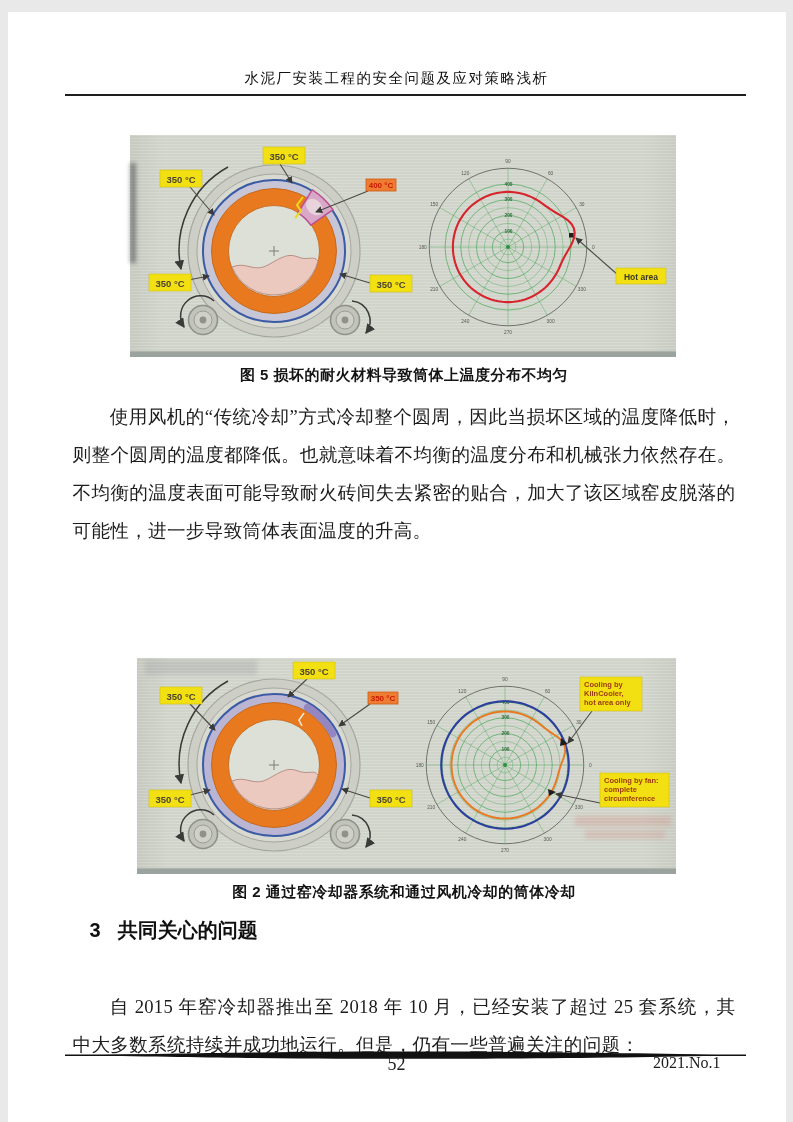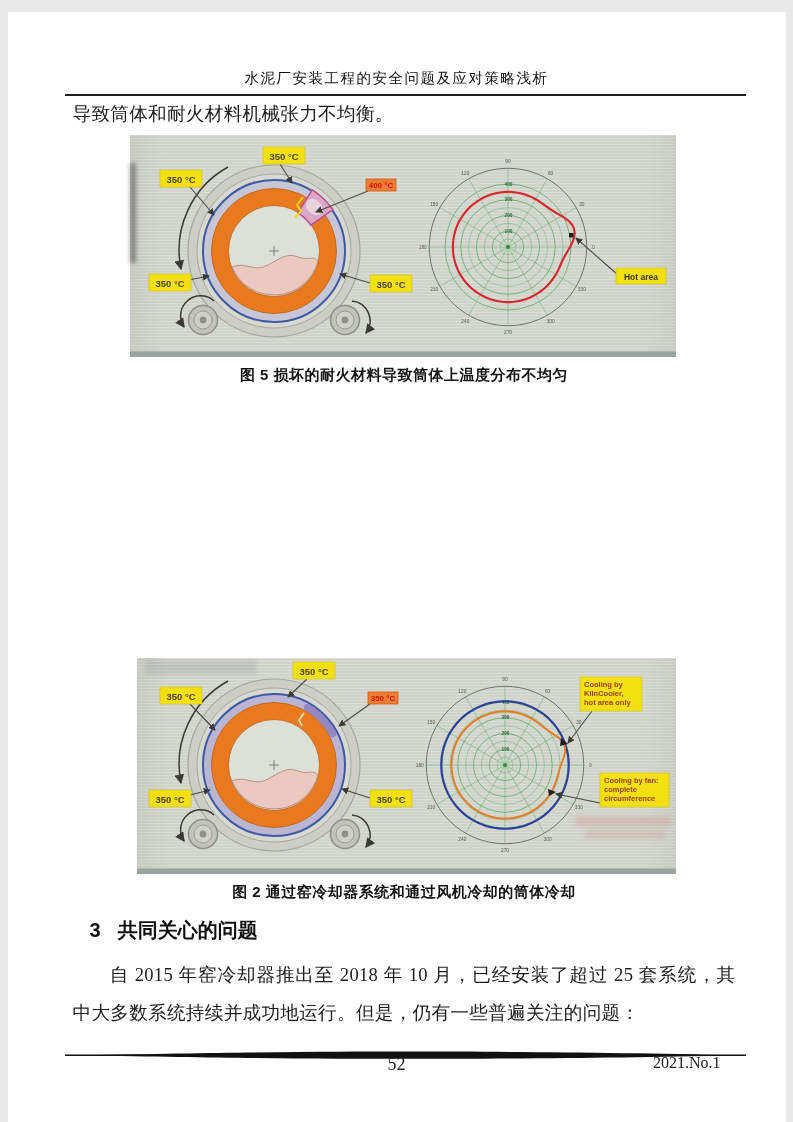--- a/index.html
+++ b/index.html
@@ -44,21 +44,20 @@
   .lblO{fill:#ee7d33;stroke:#cf5a14;stroke-width:.8;}
 </style>
 </head>
 <body>
 
 <div class="page">
 
   <div class="header-title">水泥厂安装工程的安全问题及应对策略浅析</div>
   <div class="header-rule"></div>
 
-  <div class="bodyline" style="top:88px;">导致筒体和耐火材料机械张力不均衡。</div>
 
   <div class="fig" style="left:122px;top:123px;width:546px;height:222px;">
     <div class="smudge" style="left:0;top:28px;width:6px;height:100px;background:rgba(45,45,50,.45);"></div>
     <svg width="546" height="222" viewBox="0 0 546 222">
       <defs>
         <marker id="ah3" viewBox="0 0 8 8" refX="7" refY="4" markerWidth="6.5" markerHeight="6.5" orient="auto">
           <path d="M0,0 L8,4 L0,8 Z" fill="#3a3a38"></path>
         </marker>
       </defs>
 
@@ -148,20 +147,21 @@
       <rect x="439" y="98" width="4.5" height="4.5" fill="#1e1e1e"></rect>
       <line class="leader" x1="488" y1="140" x2="446" y2="103" marker-end="url(#ah3)"></line>
       <rect class="lblY" x="486" y="133" width="50" height="16"></rect>
       <text class="t-hotarea" x="511" y="144.5" text-anchor="middle">Hot area</text>
     </svg>
     <div class="fig-bottom-strip"></div>
   </div>
 
   <div class="caption" style="top:354px;">图 5 损坏的耐火材料导致筒体上温度分布不均匀</div>
 
+  <div class="para" style="top:386px;">使用风机的“传统冷却”方式冷却整个圆周，因此当损坏区域的温度降低时，则整个圆周的温度都降低。也就意味着不均衡的温度分布和机械张力依然存在。不均衡的温度表面可能导致耐火砖间失去紧密的贴合，加大了该区域窑皮脱落的可能性，进一步导致筒体表面温度的升高。</div>
 
   <div class="fig" style="left:129px;top:646px;width:539px;height:216px;">
     <div class="smudge" style="left:8px;top:2px;width:112px;height:15px;background:rgba(115,115,130,.18);"></div>
     <div class="smudge" style="left:438px;top:158px;width:96px;height:10px;background:rgba(205,95,80,.20);"></div>
     <div class="smudge" style="left:448px;top:172px;width:80px;height:9px;background:rgba(205,95,80,.16);"></div>
     <svg width="539" height="216" viewBox="0 0 539 216">
       <defs>
         <marker id="ah4" viewBox="0 0 8 8" refX="7" refY="4" markerWidth="6.5" markerHeight="6.5" orient="auto">
           <path d="M0,0 L8,4 L0,8 Z" fill="#3a3a38"></path>
         </marker>
@@ -267,21 +267,21 @@
     </svg>
     <div class="fig-bottom-strip"></div>
   </div>
 
   <div class="caption" style="top:871px;">图 2  通过窑冷却器系统和通过风机冷却的筒体冷却</div>
 
   <div class="heading">
     <span class="num">3</span><span>共同关心的问题</span>
   </div>
 
-  <div class="para" style="top:944px;font-family:Liberation Serif, serif;">自 2015 年窑冷却器推出至 2018 年 10 月，已经安装了超过 25 套系统，其中大多数系统持续并成功地运行。但是，仍有一些普遍关注的问题：</div>
+  <div class="para" style="top:976px;font-family:Liberation Serif, serif;">自 2015 年窑冷却器推出至 2018 年 10 月，已经安装了超过 25 套系统，其中大多数系统持续并成功地运行。但是，仍有一些普遍关注的问题：</div>
 
   <div class="footer-rule">
     <svg width="681" height="9" viewBox="0 0 681 9">
       <line x1="0" y1="4.2" x2="681" y2="4.2" stroke="#111" stroke-width="1.6"></line>
       <path d="M 20,4.2 C 170,1.2 260,0.6 345,0.6 C 440,0.6 570,1.6 665,4.2 C 570,6.8 440,7.8 345,7.8 C 260,7.8 170,7.2 20,4.2 Z" fill="#111"></path>
     </svg>
   </div>
   <div class="footer-page">52</div>
   <div class="footer-issue">2021.No.1</div>
 

